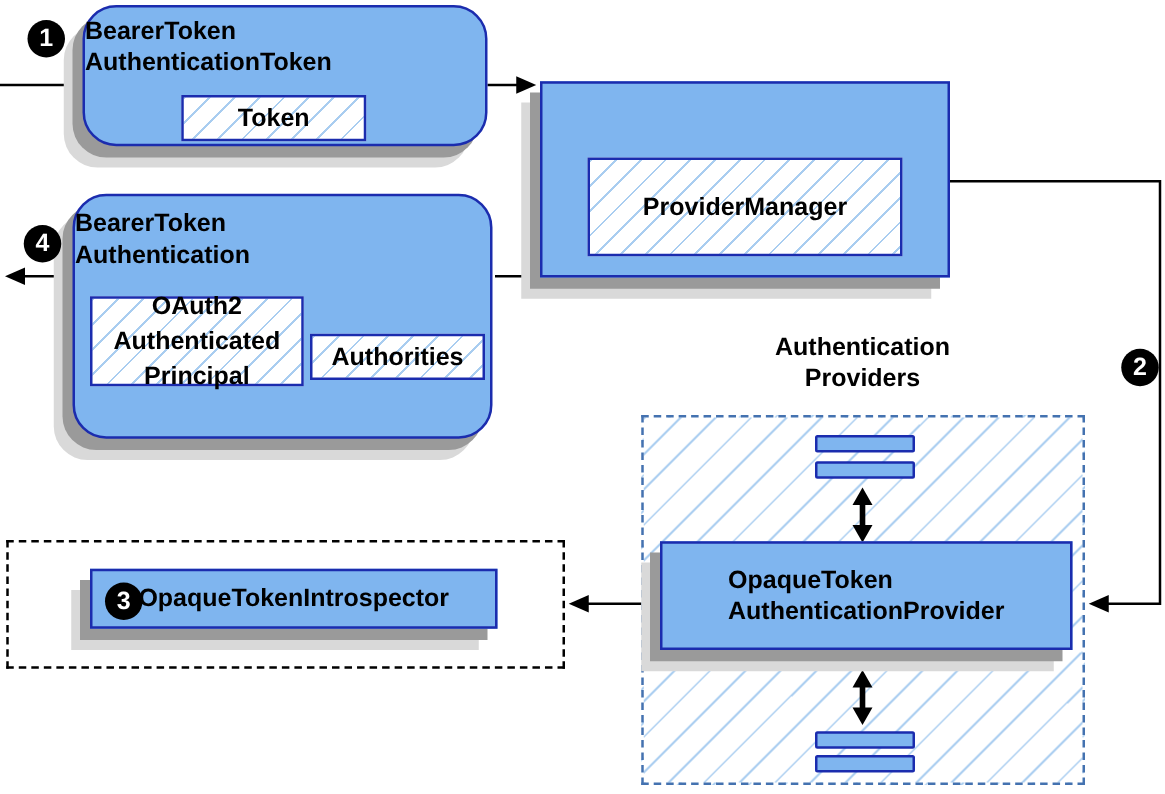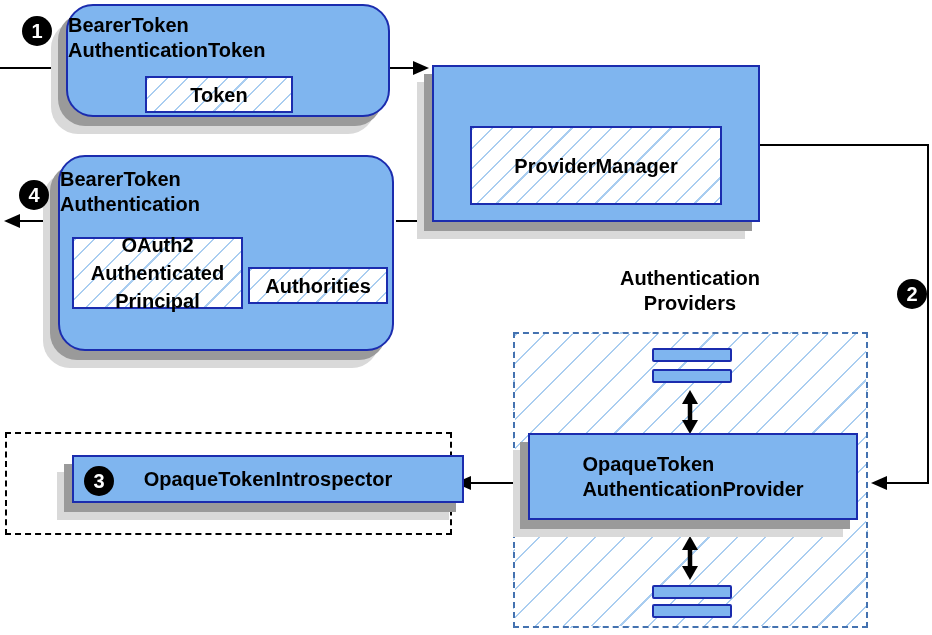--- a/index.html
+++ b/index.html
@@ -141,15 +141,15 @@
   <div class="abs node flex-center" style="left:528px;top:433px;width:330px;height:87px;">
     <div class="title">
       <span>OpaqueToken</span>
       <span>AuthenticationProvider</span>
     </div>
   </div>
 
   <div class="bar" style="left:652px;top:585px;"></div>
   <div class="bar" style="left:652px;top:604px;"></div>
 
-  <div class="abs node flex-center" style="left:72px;top:455px;width:392px;height:48px;font-weight:bold;font-size:20px;">OpaqueTokenIntrospector</div>
+  <div class="abs node flex-center" style="left:72px;top:455px;width:326px;height:48px;font-weight:bold;font-size:20px;">OpaqueTokenIntrospector</div>
 
 </div>
 
 </body></html>

